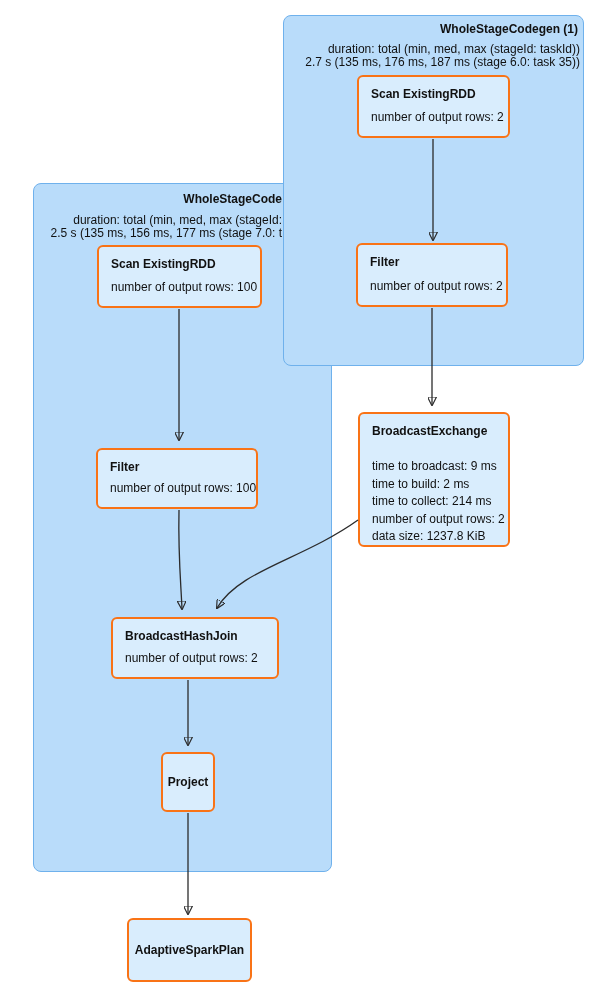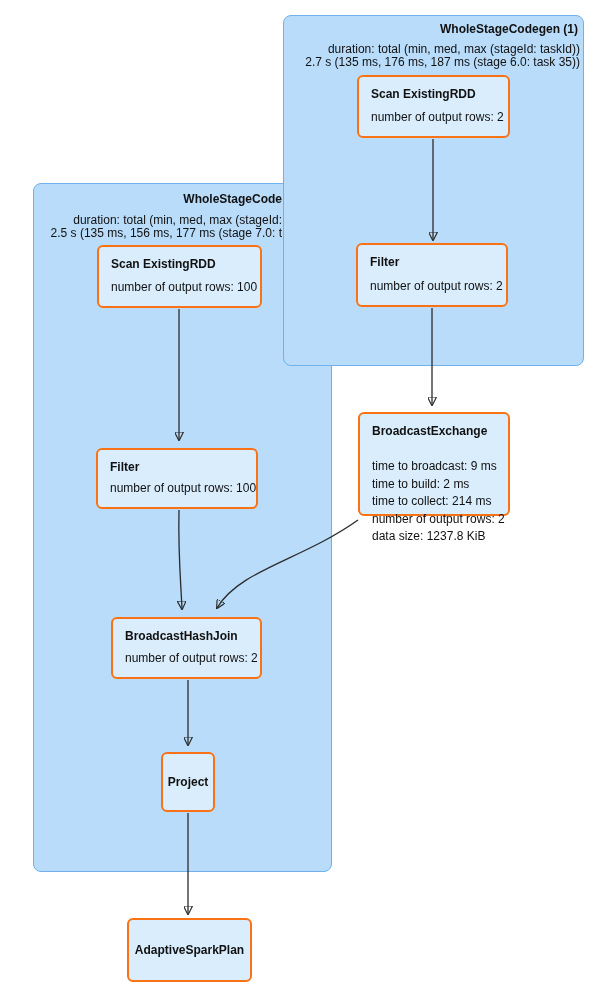--- a/index.html
+++ b/index.html
@@ -73,22 +73,22 @@
     display: flex;
     align-items: center;
     justify-content: center;
     font-weight: bold;
   }
 
   #node-scan-right    { left: 357px; top: 75px;  width: 153px; height: 63px;  }
   #node-filter-right  { left: 356px; top: 243px; width: 152px; height: 64px;  }
   #node-scan-left     { left: 97px;  top: 245px; width: 165px; height: 63px;  }
   #node-filter-left   { left: 96px;  top: 448px; width: 162px; height: 61px;  }
-  #node-bexchange     { left: 358px; top: 412px; width: 152px; height: 104px; }
-  #node-bhj           { left: 111px; top: 617px; width: 151px; height: 62px;  }
+  #node-bexchange     { left: 358px; top: 412px; width: 152px; height: 135px; }
+  #node-bhj           { left: 111px; top: 617px; width: 168px; height: 62px;  }
   #node-project       { left: 161px; top: 752px; width: 54px;  height: 60px;  }
   #node-asp           { left: 127px; top: 918px; width: 125px; height: 64px;  }
 
   
   #edges {
     position: absolute;
     left: 0; top: 0;
     width: 614px; height: 997px;
     z-index: 3;
     pointer-events: none;

